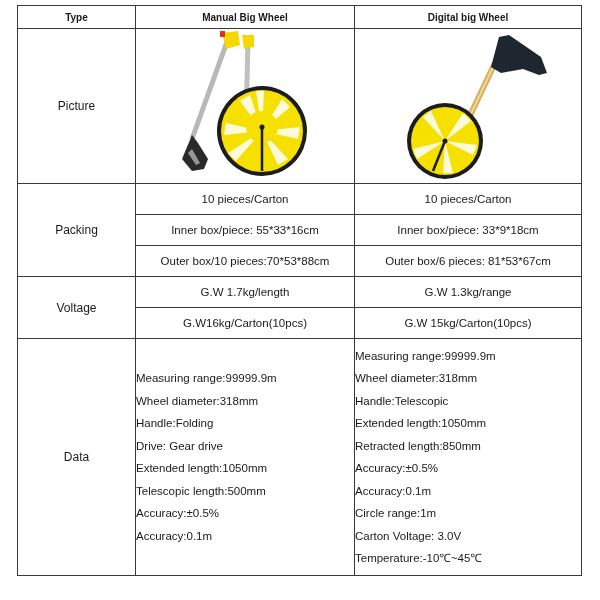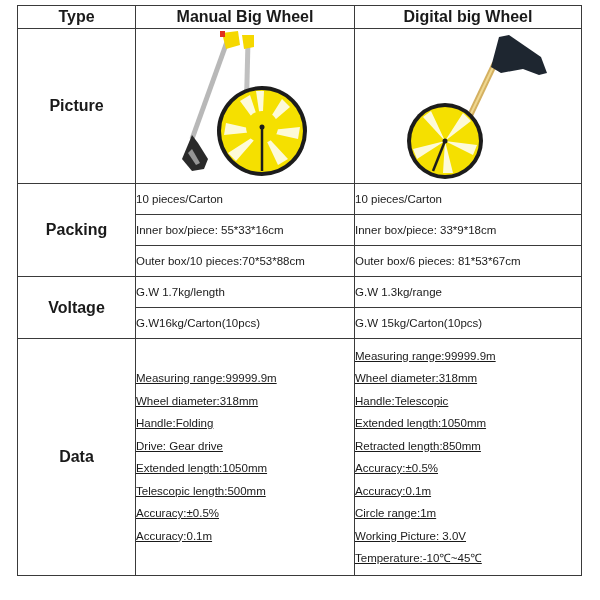--- a/index.html
+++ b/index.html
@@ -6,25 +6,25 @@
   body { width: 600px; height: 600px; position: relative; overflow: hidden;
          font-family: "Liberation Sans", sans-serif; color: #1a1a1a; }
   table.spec {
     position: absolute; left: 17px; top: 5px;
     width: 564px; border-collapse: collapse;
     table-layout: fixed; font-size: 11.5px;
   }
   table.spec td, table.spec th {
     border: 1.5px solid #3a3a3a; padding: 0; vertical-align: middle;
   }
-  th { font-weight: bold; font-size: 16px; text-align: center; height: 22px; }
-  td.label { font-weight: bold; font-size: 16px; text-align: center; }
-  td.val { padding-left: 6px; height: 30px; }
+  th { font-weight: bold; font-size: 10px; text-align: center; height: 22px; }
+  td.label { font-weight: normal; font-size: 12px; text-align: center; }
+  td.val { padding-left: 6px; height: 30px; text-align: center; }
   td.pic { height: 154px; text-align: center; }
-  td.datacell { vertical-align: top; padding: 6px 0 0 6px; text-decoration: underline; }
+  td.datacell { vertical-align: top; padding: 6px 0 0 6px; }
   .dline { height: 22.5px; line-height: 22.5px; white-space: nowrap; }
   svg { display: block; margin: 0 auto; }
 </style>
 </head>
 <body>
 
 <table class="spec">
   <colgroup>
     <col style="width:118px">
     <col style="width:219px">
@@ -127,18 +127,18 @@
     </td>
     <td class="datacell">
       <div class="dline">Measuring range:99999.9m</div>
       <div class="dline">Wheel diameter:318mm</div>
       <div class="dline">Handle:Telescopic</div>
       <div class="dline">Extended length:1050mm</div>
       <div class="dline">Retracted length:850mm</div>
       <div class="dline">Accuracy:±0.5%</div>
       <div class="dline">Accuracy:0.1m</div>
       <div class="dline">Circle range:1m</div>
-      <div class="dline">Working Picture: 3.0V</div>
+      <div class="dline">Carton Voltage: 3.0V</div>
       <div class="dline">Temperature:-10℃~45℃</div>
     </td>
   </tr>
 </tbody>
   </table>
 
 </body></html>

